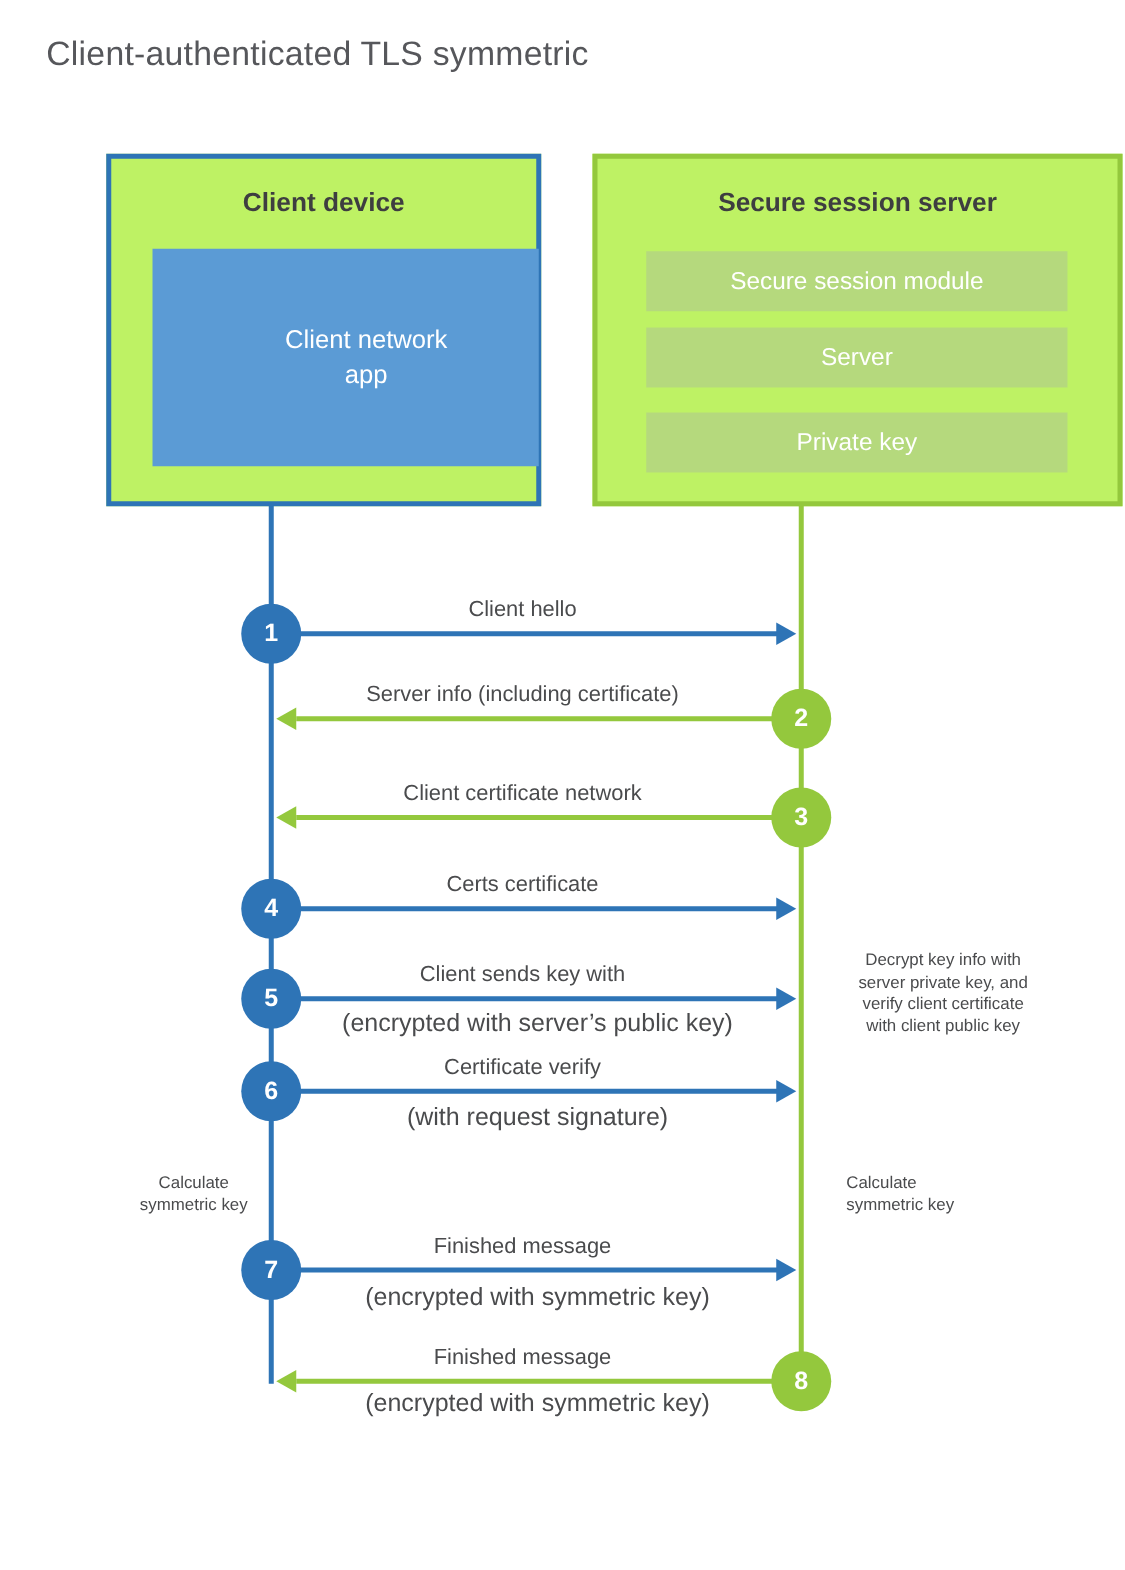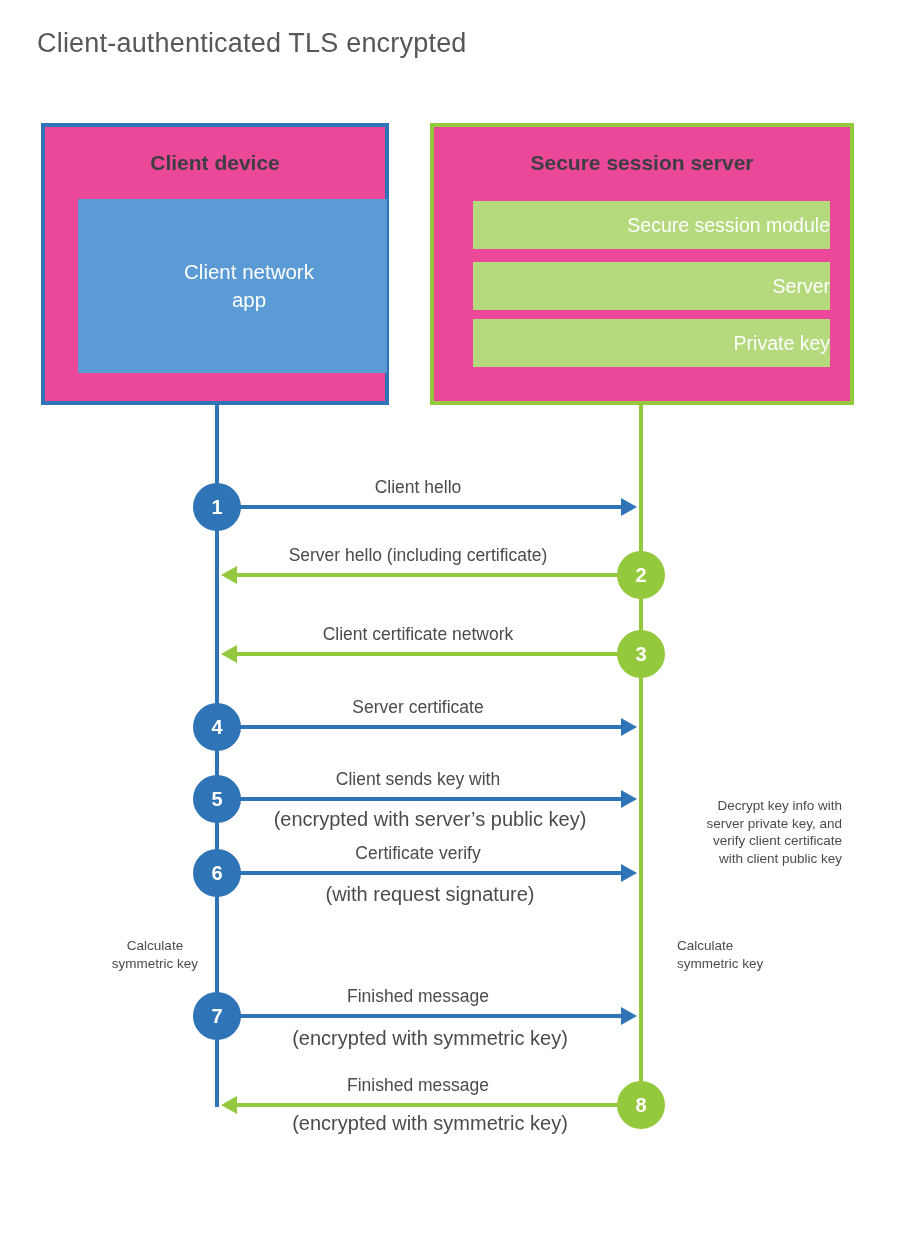--- a/index.html
+++ b/index.html
@@ -5,39 +5,39 @@
   html,body{margin:0;padding:0;background:#ffffff;}
   .canvas{
     position:relative;width:900px;height:1256px;background:#ffffff;overflow:hidden;
     font-family:"Liberation Sans","DejaVu Sans",sans-serif;
   }
   .page-title{
     position:absolute;left:37px;top:28px;margin:0;
     font-size:27px;font-weight:300;color:#56575B;letter-spacing:.2px;
   }
   
-  .actor-box{position:absolute;top:123px;height:282px;background:#ec4899;box-sizing:border-box;}
+  .actor-box{position:absolute;top:123px;height:282px;background:#bef264;box-sizing:border-box;margin-left:44px;}
   .client-box{left:41px;width:348px;border:4px solid #2E74B6;}
   .server-box{left:430px;width:424px;border:4px solid #94C83D;}
   .box-heading{
     position:absolute;left:0;right:0;top:24px;text-align:center;
     font-size:21px;font-weight:700;color:#3E3E40;
   }
   .client-app{
     position:absolute;left:33px;top:72px;width:276px;height:174px;
     background:#5B9BD5;color:#ffffff;font-size:20.5px;line-height:1.35;
     display:flex;align-items:center;justify-content:center;text-align:center;
     white-space:pre-line;
     padding-left:33px;
   }
   .server-bar{
     position:absolute;left:39px;width:337px;height:48px;background:#B5D97D;
-    color:#ffffff;font-size:19.5px;text-align:right;line-height:48px;padding-left:20px;
+    color:#ffffff;font-size:19.5px;text-align:center;line-height:48px;
   }
-  .bar-1{top:74px}.bar-2{top:135px}.bar-3{top:192px}
+  .bar-1{top:74px}.bar-2{top:135px}.bar-3{top:203px}
   
   .lifeline{position:absolute;width:4px;}
   .line-blue{left:215px;top:403px;height:704px;background:#2E74B6;}
   .line-green{left:639px;top:403px;height:724px;background:#94C83D;}
   
   .flow-circle{
     position:absolute;width:48px;height:48px;border-radius:50%;
     display:flex;align-items:center;justify-content:center;
     color:#fff;font-weight:700;font-size:20px;z-index:3;
   }
@@ -53,30 +53,30 @@
     position:absolute;left:228px;width:380px;text-align:center;
     font-size:17.5px;color:#4A4B4D;z-index:1;
   }
   .flow-sub{
     position:absolute;left:240px;width:380px;text-align:center;
     font-size:20px;color:#4A4B4D;z-index:1;
   }
   .side-note{
     position:absolute;font-size:13.5px;line-height:1.3;color:#4A4B4D;white-space:pre-line;
   }
-  .decrypt-note{left:667px;top:797px;width:175px;text-align:right;}
+  .decrypt-note{left:667px;top:759px;width:175px;text-align:center;}
   .calc-left{left:100px;top:937px;width:110px;text-align:center;}
   .calc-right{left:677px;top:937px;width:110px;text-align:left;}
 </style>
 </head>
 <body>
 
 <div class="canvas">
 
-  <h1 class="page-title">Client-authenticated TLS encrypted</h1>
+  <h1 class="page-title">Client-authenticated TLS symmetric</h1>
 
   <div class="actor-box client-box">
     <div class="box-heading">Client device</div>
     <div class="client-app">Client network
 app</div>
   </div>
 
   <div class="actor-box server-box">
     <div class="box-heading">Secure session server</div>
     <div class="server-bar bar-1">Secure session module</div>
@@ -91,35 +91,35 @@
     <div class="flow-circle c-blue" style="top:483px">1</div>
     <div class="shaft s-blue" style="top:505px"></div>
     <div class="head h-right" style="top:498px"></div>
     <div class="flow-label" style="top:477px">Client hello</div>
   </div>
 
   <div>
     <div class="flow-circle c-green" style="top:551px">2</div>
     <div class="shaft s-green" style="top:573px"></div>
     <div class="head h-left" style="top:566px"></div>
-    <div class="flow-label" style="top:545px">Server hello (including certificate)</div>
+    <div class="flow-label" style="top:545px">Server info (including certificate)</div>
   </div>
 
   <div>
     <div class="flow-circle c-green" style="top:630px">3</div>
     <div class="shaft s-green" style="top:652px"></div>
     <div class="head h-left" style="top:645px"></div>
     <div class="flow-label" style="top:624px">Client certificate network</div>
   </div>
 
   <div>
     <div class="flow-circle c-blue" style="top:703px">4</div>
     <div class="shaft s-blue" style="top:725px"></div>
     <div class="head h-right" style="top:718px"></div>
-    <div class="flow-label" style="top:697px">Server certificate</div>
+    <div class="flow-label" style="top:697px">Certs certificate</div>
   </div>
 
   <div>
     <div class="flow-circle c-blue" style="top:775px">5</div>
     <div class="shaft s-blue" style="top:797px"></div>
     <div class="head h-right" style="top:790px"></div>
     <div class="flow-label" style="top:769px">Client sends key with</div>
     <div class="flow-sub" style="top:808px">(encrypted with server’s public key)</div>
   </div>
 

